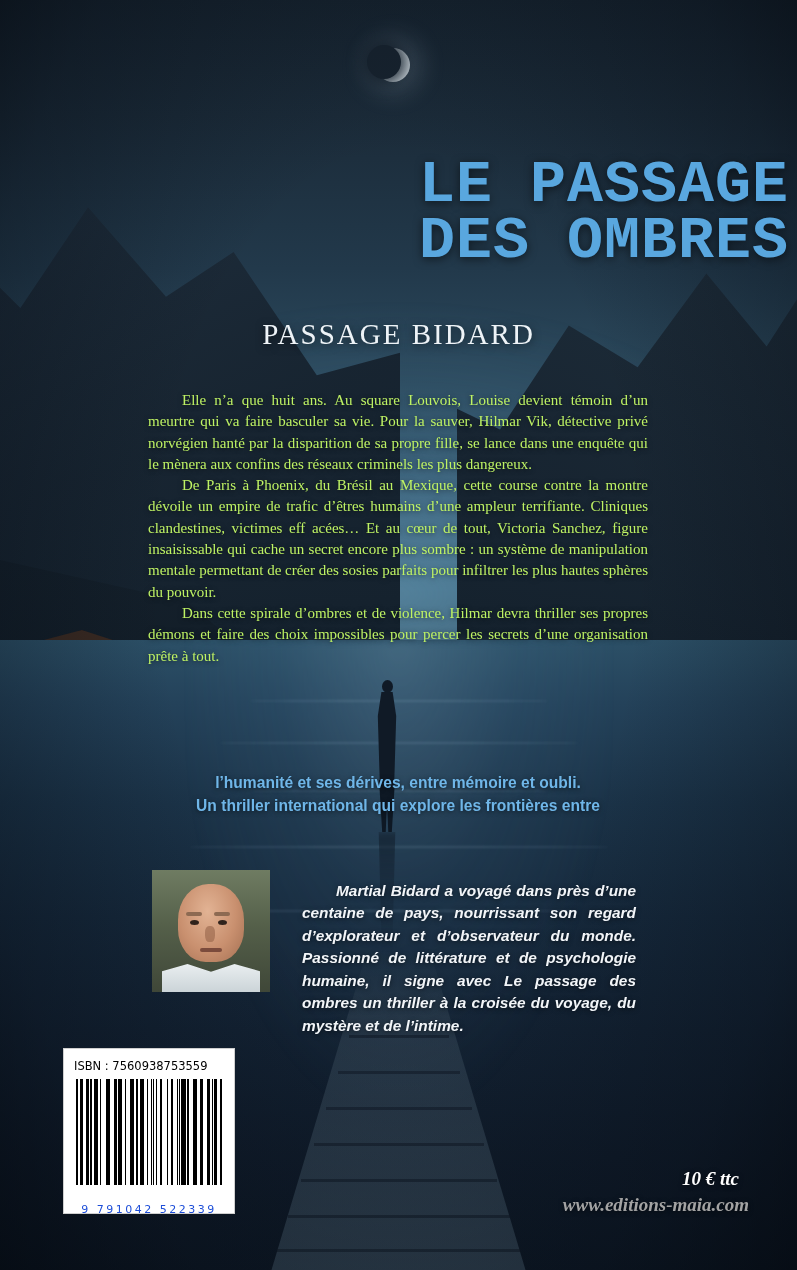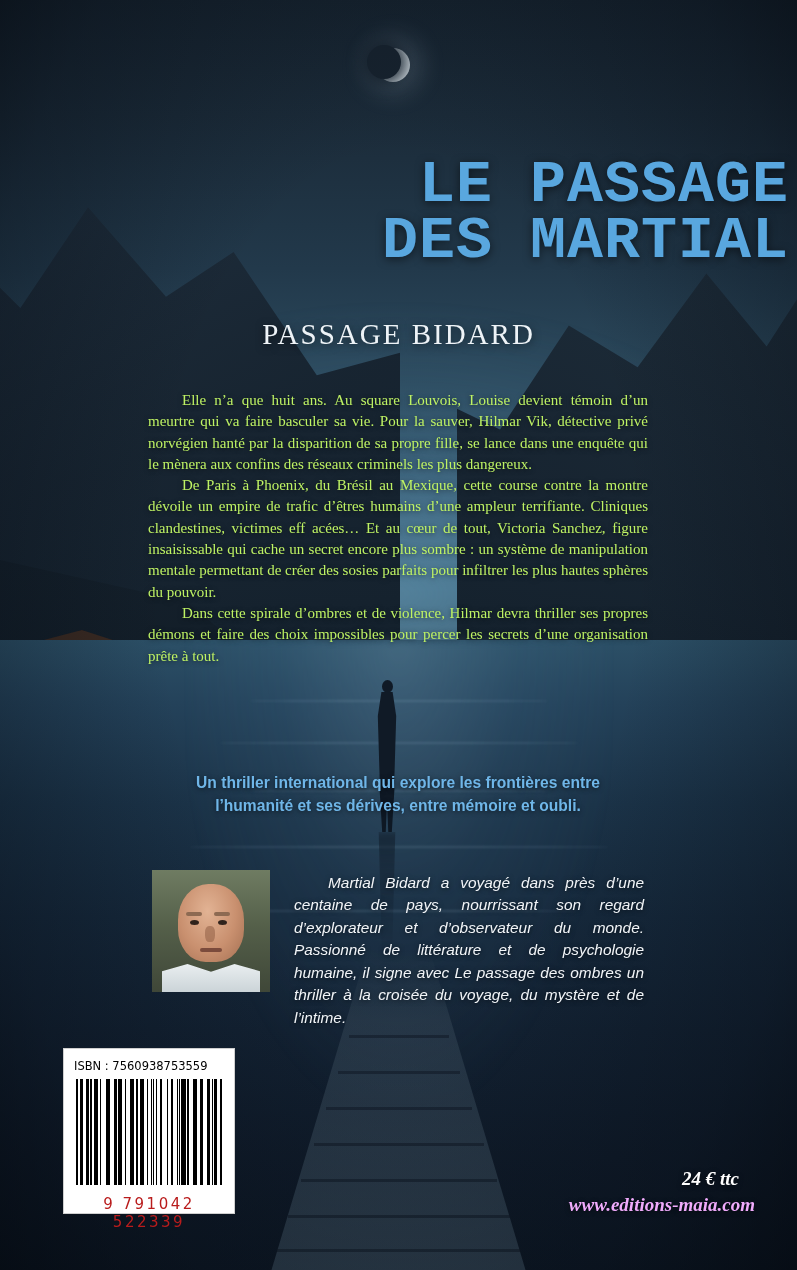--- a/index.html
+++ b/index.html
@@ -357,21 +357,21 @@
     left: 290px;
     top: 868px;
     width: 358px;
     color: #f2f5f8;
     font-size: 15.4px;
     line-height: 1.46;
     font-style: italic;
     text-align: justify;
     text-shadow: 0 1px 5px rgba(0,0,0,0.55);
   }
-  .bio-text p { margin: 4px; text-indent: 34px; }
+  .bio-text p { margin: 12px; text-indent: 34px; font-weight: bold; }
 
   
   .barcode-box {
     position: absolute;
     left: 63px;
     top: 1048px;
     width: 172px;
     height: 166px;
     background: #ffffff;
     border: 1px solid #cfcfcf;
@@ -391,44 +391,44 @@
     display: flex;
     align-items: flex-start;
     gap: 0;
   }
   .bars i {
     display: block;
     background: #000;
     height: 100%;
   }
   .isbn-digits {
-    color: #b91c1c;
-    font-size: 15px;
+    color: #1d4ed8;
+    font-size: 11px;
     font-family: "DejaVu Sans", sans-serif;
     letter-spacing: 2.5px;
     text-align: center;
-    margin-top: 10px;
+    margin-top: 18px;
   }
 
   .price {
     position: absolute;
     right: 58px;
     top: 1168px;
     color: #ffffff;
     font-family: "Liberation Serif", serif;
     font-style: italic;
     font-weight: bold;
     font-size: 19px;
     text-shadow: 0 1px 5px rgba(0,0,0,0.6);
   }
   .website {
     position: absolute;
-    right: 42px;
+    right: 48px;
     top: 1194px;
-    color: #f0abfc;
+    color: #a3a3a3;
     font-family: "Liberation Serif", serif;
     font-style: italic;
     font-weight: bold;
     font-size: 19px;
     text-shadow: 0 1px 5px rgba(0,0,0,0.6);
   }
 </style>
 </head>
 <body>
 
@@ -470,34 +470,34 @@
     <div class="fig-body"></div>
     <div class="fig-legs"></div>
   </div>
 
   <div class="vignette"></div>
 
   <div class="content">
 
     <div class="title">
       <span>LE PASSAGE</span>
-      <span class="l2">DES MARTIAL</span>
+      <span class="l2">DES OMBRES</span>
     </div>
 
     <div class="author">PASSAGE BIDARD</div>
 
     <div class="blurb">
       <p>Elle n’a que huit ans. Au square Louvois, Louise devient témoin d’un meurtre qui va faire basculer sa vie. Pour la sauver, Hilmar Vik, détective privé norvégien hanté par la disparition de sa propre fille, se lance dans une enquête qui le mènera aux confins des réseaux criminels les plus dangereux.</p>
       <p>De Paris à Phoenix, du Brésil au Mexique, cette course contre la montre dévoile un empire de trafic d’êtres humains d’une ampleur terrifiante. Cliniques clandestines, victimes eff acées… Et au cœur de tout, Victoria Sanchez, figure insaisissable qui cache un secret encore plus sombre : un système de manipulation mentale permettant de créer des sosies parfaits pour infiltrer les plus hautes sphères du pouvoir.</p>
       <p>Dans cette spirale d’ombres et de violence, Hilmar devra thriller ses propres démons et faire des choix impossibles pour percer les secrets d’une organisation prête à tout.</p>
     </div>
 
     <div class="tagline">
+      <div>l’humanité et ses dérives, entre mémoire et oubli.</div>
       <div>Un thriller international qui explore les frontières entre</div>
-      <div>l’humanité et ses dérives, entre mémoire et oubli.</div>
     </div>
 
     <div class="bio-photo">
       <div class="face"></div>
       <div class="brow-l"></div>
       <div class="brow-r"></div>
       <div class="eye-l"></div>
       <div class="eye-r"></div>
       <div class="nose"></div>
       <div class="mouth"></div>
@@ -538,17 +538,17 @@
           <i style="width: 3.45px; margin-right: 3.45px;"></i>
           <i style="width: 3.45px; margin-right: 3.45px;"></i>
           <i style="width: 3.45px; margin-right: 2.3px;"></i>
           <i style="width: 1.15px; margin-right: 1.15px;"></i>
           <i style="width: 2.3px; margin-right: 3.45px;"></i>
           <i style="width: 2.3px; margin-right: 0px;"></i>
         </div>
       <div class="isbn-digits">9 791042 522339</div>
     </div>
 
-    <div class="price">24 € ttc</div>
+    <div class="price">10 € ttc</div>
     <div class="website">www.editions-maia.com</div>
 
   </div>
 </div>
 
 </body></html>

